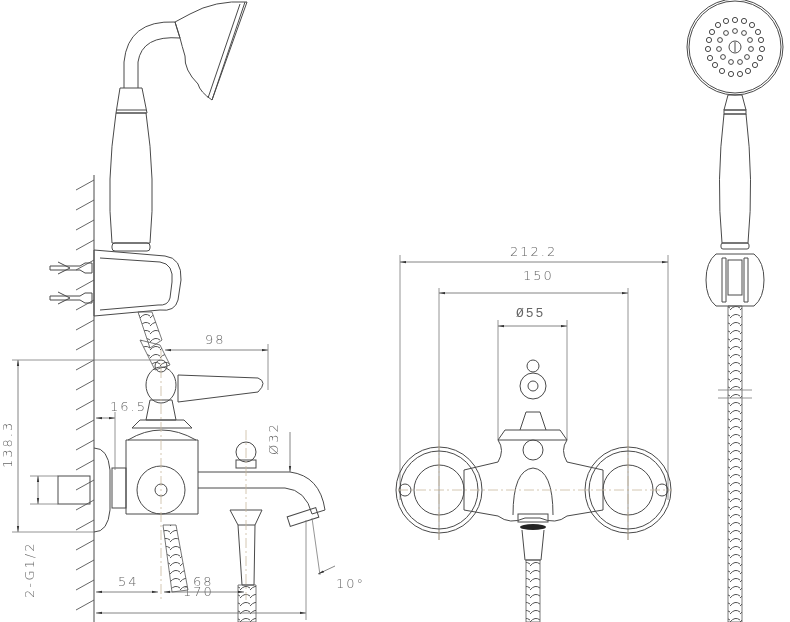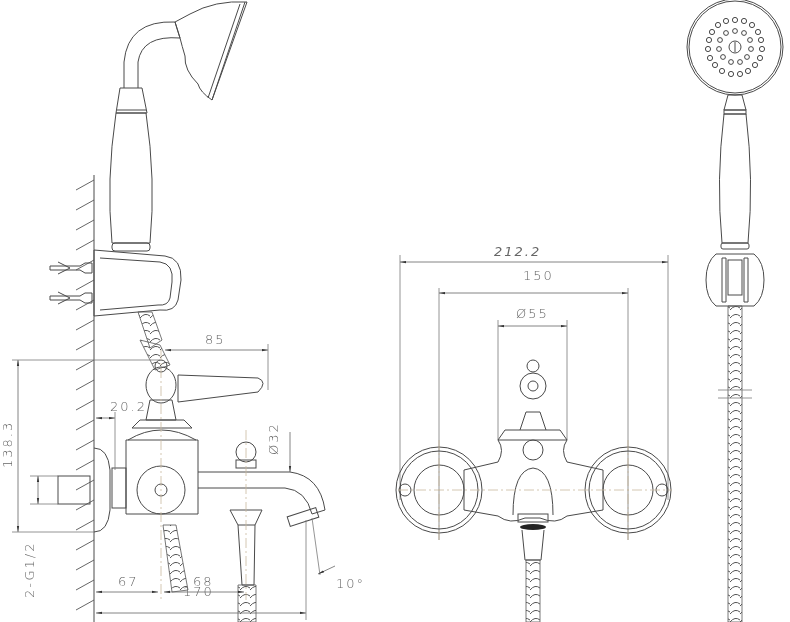--- a/index.html
+++ b/index.html
@@ -216,24 +216,24 @@
     <rect class="ln" x="721" y="243" width="28" height="6" rx="2"></rect>
     <path class="ln" d="M716,254 L754,254 Q764,262 764,280 Q764,298 754,306 L716,306 Q706,298 706,280 Q706,262 716,254 Z"></path>
     <path class="ln" d="M722,258 L726,258 L726,302 L722,302 Z M744,258 L748,258 L748,302 L744,302 Z"></path>
     <rect class="ln" x="728" y="260" width="14" height="35"></rect>
     <path d="M728,306 L742,306 L742,622 L728,622 Z" fill="url(#hose)" stroke="#555" stroke-width="0.8"></path>
     <line class="thin" x1="718" y1="390" x2="752" y2="390"></line>
     <line class="thin" x1="718" y1="398" x2="752" y2="398"></line>
   </g>
 </svg>
 
-<span class="lbl" style="left:205px;top:332px;">85</span>
+<span class="lbl" style="left:205px;top:332px;">98</span>
 <span class="lbl rot" style="left:0px;top:468px;">138.3</span>
-<span class="lbl" style="left:110px;top:399px;">20.2</span>
+<span class="lbl" style="left:110px;top:399px;">16.5</span>
 <span class="lbl rot" style="left:266px;top:455px;">Ø32</span>
 <span class="lbl rot" style="left:22px;top:598px;">2-G1/2</span>
-<span class="lbl" style="left:118px;top:574px;">67</span>
+<span class="lbl" style="left:118px;top:574px;">54</span>
 <span class="lbl" style="left:193px;top:574px;">68</span>
 <span class="lbl" style="left:183px;top:584px;">170</span>
 <span class="lbl" style="left:336px;top:576px;">10°</span>
-<span class="lbl" style="left:494px;top:244px;font-style:italic;">212.2</span>
+<span class="lbl" style="left:510px;top:244px;">212.2</span>
 <span class="lbl" style="left:523px;top:268px;">150</span>
-<span class="lbl" style="left:516px;top:306px;">Ø55</span>
+<span class="lbl" style="left:516px;top:306px;font-family:Liberation Mono, monospace;">Ø55</span>
 
 </body></html>

